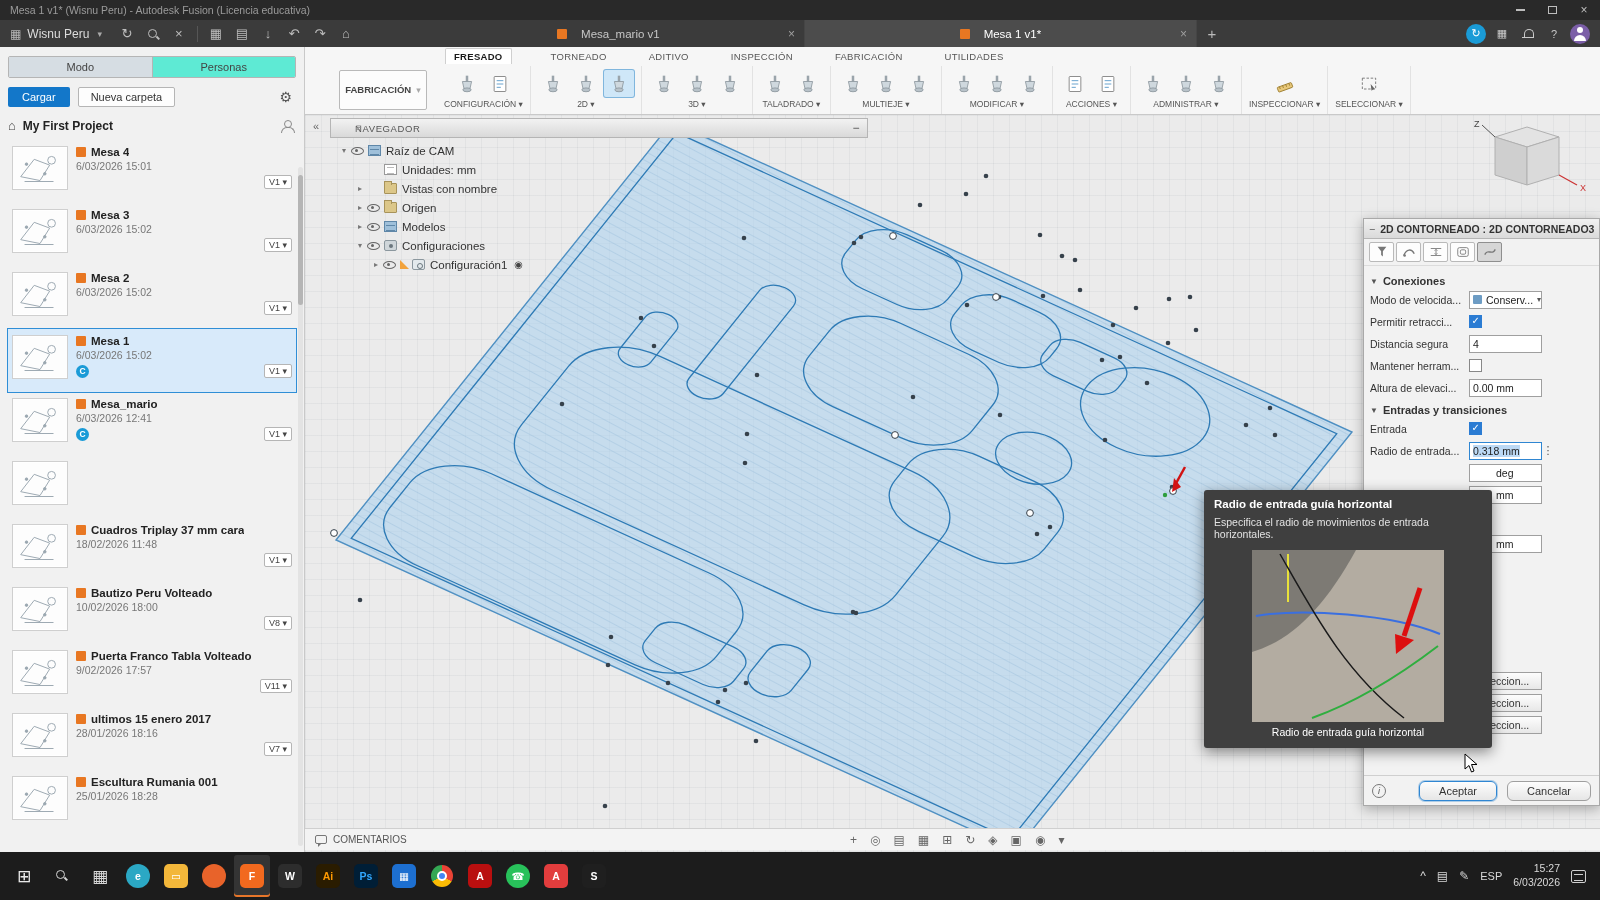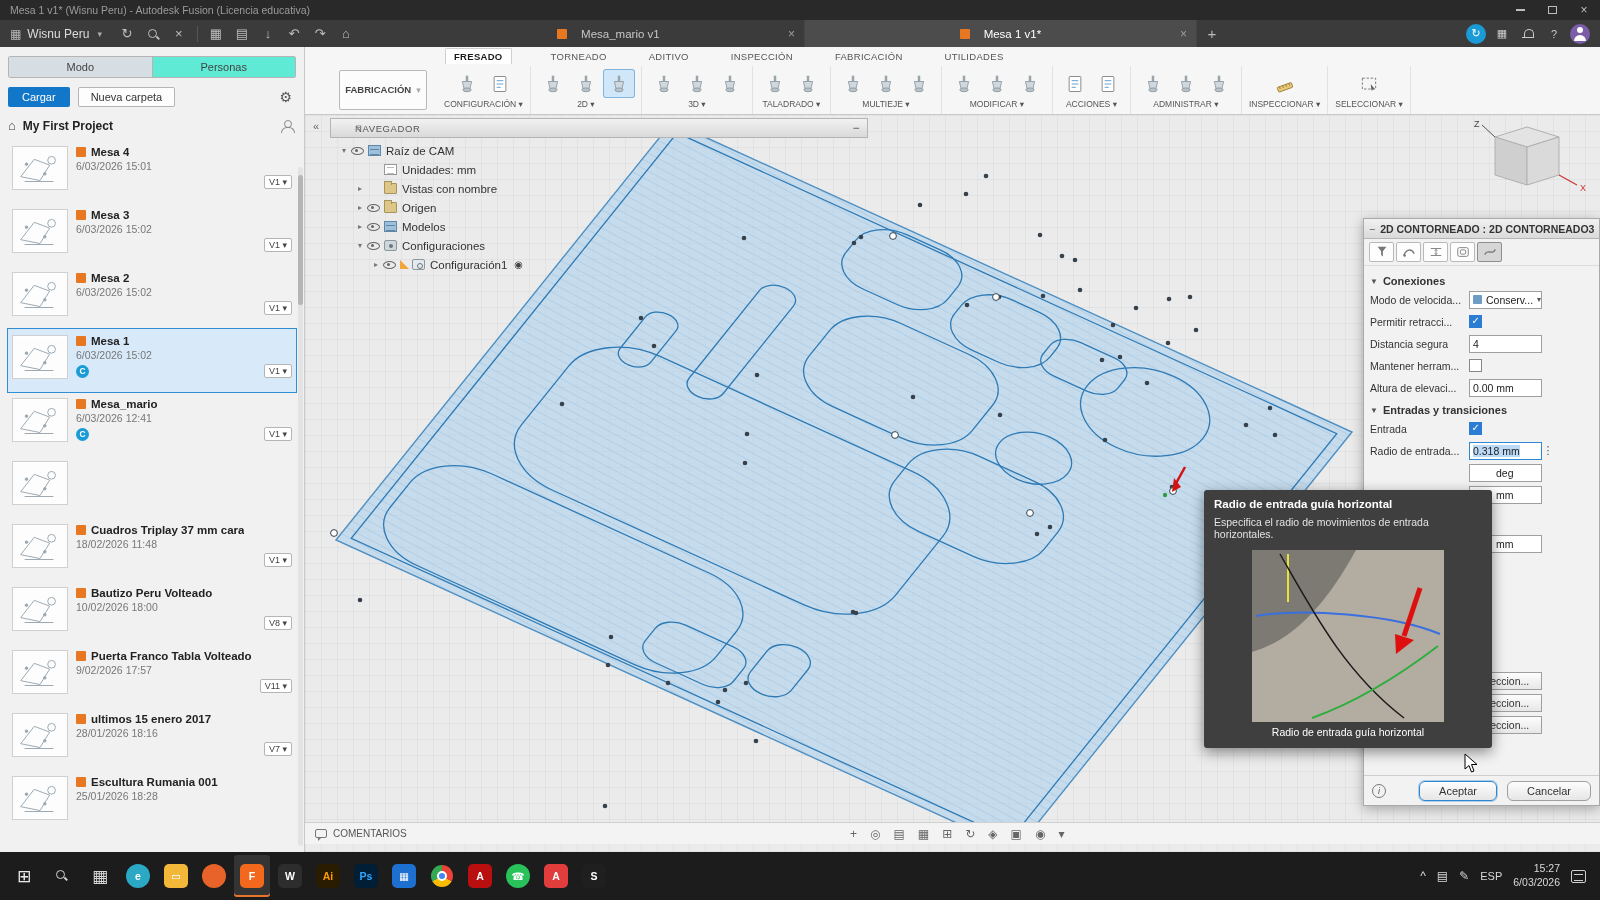--- a/index.html
+++ b/index.html
@@ -109,21 +109,21 @@
   .tic-doc{background:#fff;border:1px solid #999}
   .tic-doc::after{content:"";position:absolute;left:2px;right:2px;top:2px;height:5px;border-top:1px solid #bbb;border-bottom:1px solid #bbb}
   .tic-setups{background:#cfd6da;border:1px solid #8b979e;border-radius:2px}
   .tic-setups::after{content:"";position:absolute;left:4px;top:3px;width:4px;height:4px;background:#6b777e;border-radius:50%}
   .tic-setup{background:#e3e9ec;border:1px solid #8b979e;border-radius:2px}
   .tic-setup::after{content:"";position:absolute;left:4px;top:3px;width:4px;height:4px;border:1px solid #6b777e;border-radius:50%}
   .tlab{white-space:nowrap}
   .tradio{margin-left:7px;font-size:10px;color:#444}
 
   
-  #comments{position:absolute;left:0;bottom:8px;right:0;height:22px;background:#f3f3f3;border-top:1px solid #cfcfcf;display:flex;align-items:center;font-size:10px;color:#555;z-index:15}
+  #comments{position:absolute;left:0;bottom:2px;right:0;height:22px;background:#f3f3f3;border-top:1px solid #cfcfcf;display:flex;align-items:center;font-size:10px;color:#555;z-index:15}
   .bubble{position:relative;width:12px;height:9px;border:1px solid #777;border-radius:2px;margin:0 6px 0 10px}
   .bubble::after{content:"";position:absolute;left:2px;bottom:-4px;border:2px solid transparent;border-top-color:#777;border-left-color:#777}
   .view-icons{position:absolute;left:545px;display:flex;gap:13px;color:#666;font-size:12px;align-items:center}
   .view-icons span{cursor:default}
 
   
   #dialog{position:absolute;left:1363px;top:218px;width:237px;height:588px;background:#f2f2f2;border:1px solid #a9a9a9;box-shadow:0 3px 12px rgba(0,0,0,.3);z-index:40}
   .dlg-header{height:20px;background:linear-gradient(#f1f1f1,#dadada);border-bottom:1px solid #b5b5b5;display:flex;align-items:center;font-size:10.5px;font-weight:bold;color:#333;padding:0 5px;white-space:nowrap;overflow:hidden}
   .dlg-min{margin-right:5px;color:#555;font-weight:normal}
   .dlg-tabs{display:flex;gap:2px;padding:3px 5px;border-bottom:1px solid #dcdcdc}

